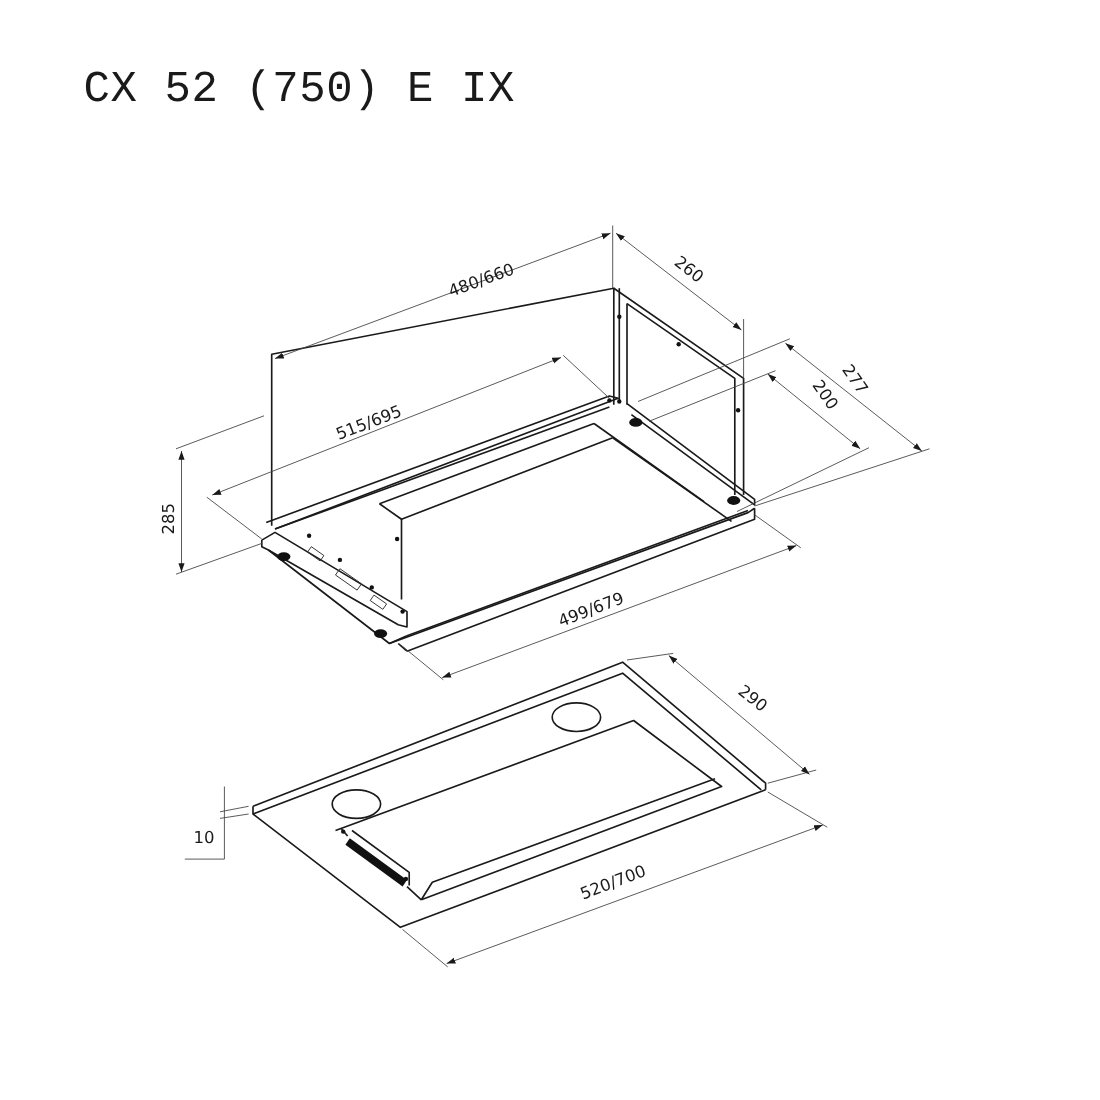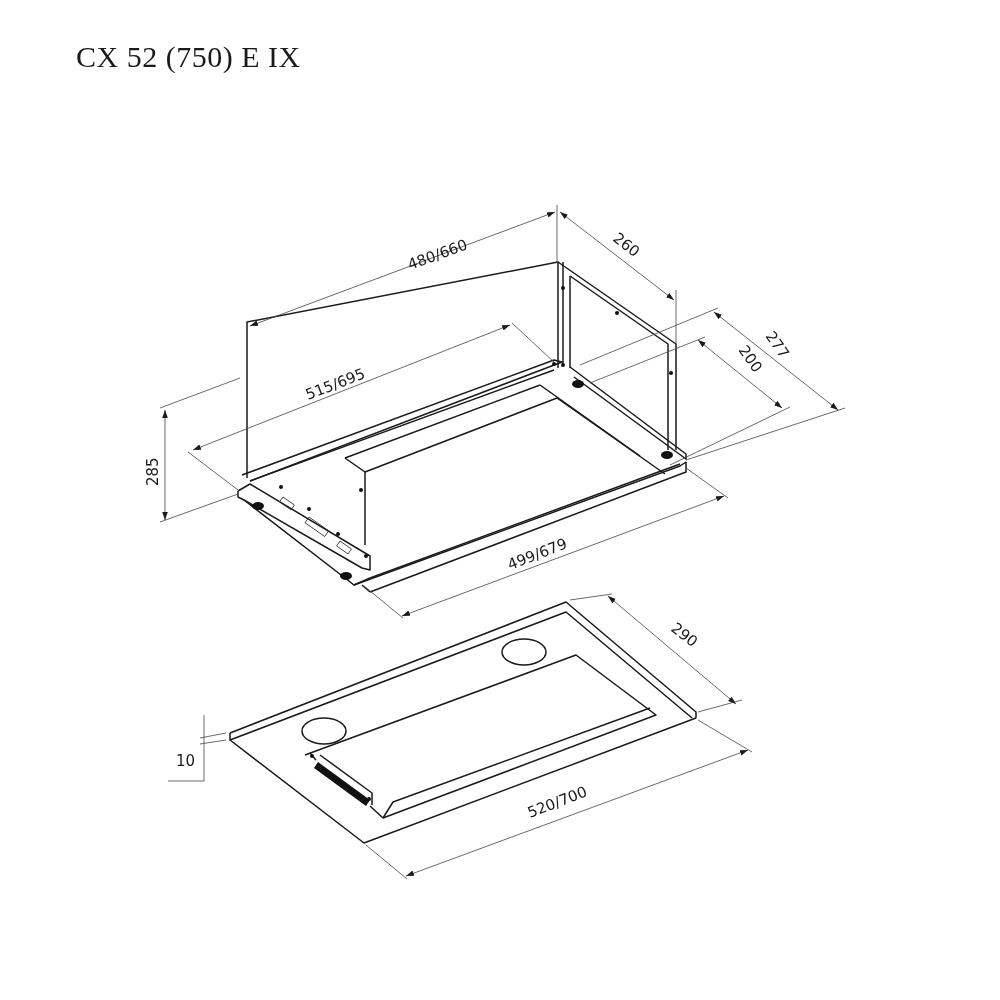--- a/index.html
+++ b/index.html
@@ -1,19 +1,19 @@
 <!DOCTYPE html>
 <html><head>
   <meta charset="utf-8">
   <style>
     html, body { margin: 0; padding: 0; background: #ffffff; }
     body { width: 1000px; height: 1000px; position: relative; overflow: hidden;
            font-family: "DejaVu Sans", sans-serif; color: #1a1a1a; }
-    .title { position: absolute; left: 76px; top: 40px; font-size: 30px; font-weight: 400;
-             letter-spacing: 0.5px; font-family: Liberation Serif, serif; }
+    .title { position: absolute; left: 76px; top: 60px; font-size: 40px; font-weight: 400;
+             letter-spacing: 0.5px; font-family: Liberation Mono, monospace; }
     svg.drawing { position: absolute; left: 0; top: 0; }
     .part { fill: none; stroke: #1a1a1a; stroke-width: 1.5; stroke-linejoin: round; }
     .thin { fill: none; stroke: #333; stroke-width: 0.8; }
     .dim { fill: none; stroke: #444; stroke-width: 0.8; }
     .hole { fill: #111; }
     .dimtext { font-family: "DejaVu Sans", sans-serif; font-size: 15px; fill: #1a1a1a; }
   </style>
 </head>
 <body>
 

